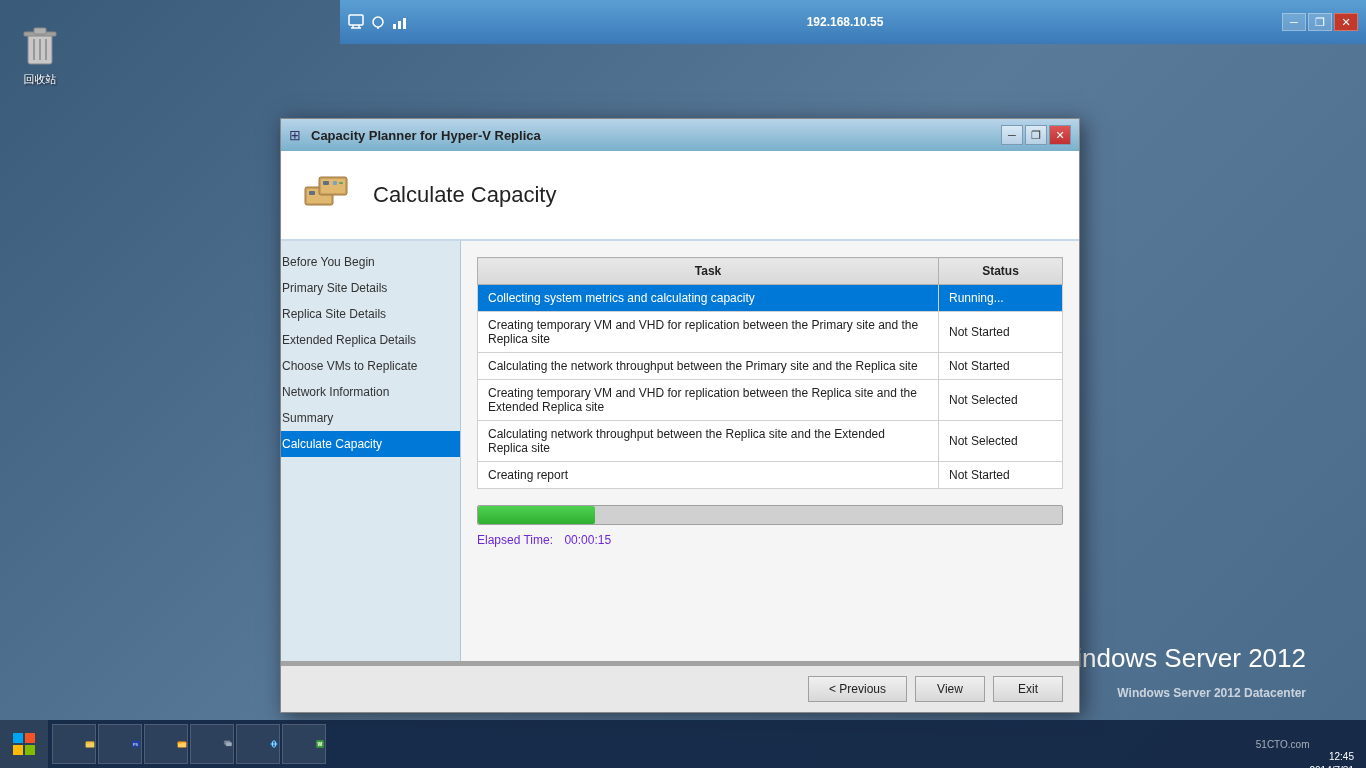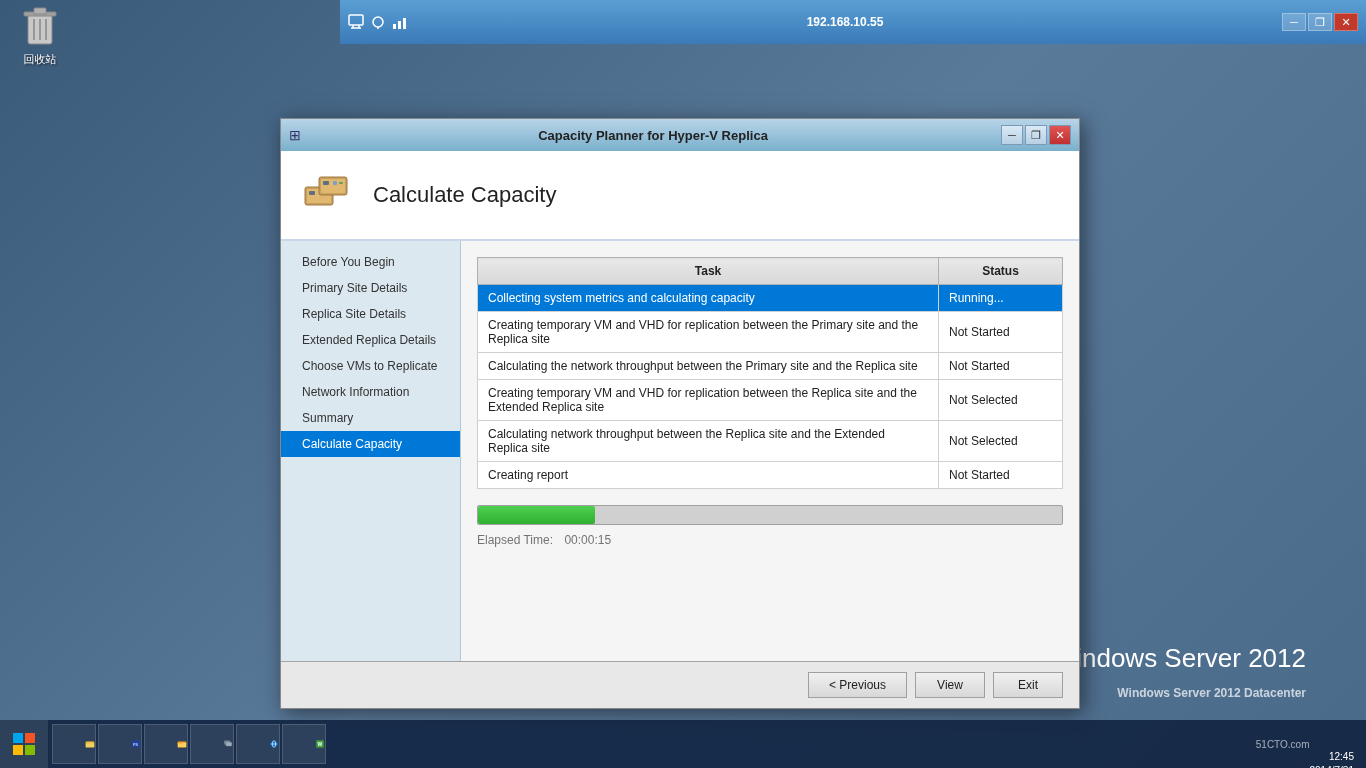--- a/index.html
+++ b/index.html
@@ -16,21 +16,21 @@
     .desktop {
       width: 100%;
       height: 100%;
       background: linear-gradient(135deg, #3a5a7a 0%, #5a7a9a 50%, #4a6a8a 100%);
       position: relative;
     }
 
     
     .recycle-bin {
       position: absolute;
-      top: 4px;
+      top: 24px;
       left: 20px;
       display: flex;
       flex-direction: column;
       align-items: center;
       color: white;
       font-size: 11px;
       text-shadow: 1px 1px 2px rgba(0,0,0,0.8);
       cursor: pointer;
     }
     .recycle-bin-icon {
@@ -163,21 +163,21 @@
       gap: 6px;
     }
     .dialog-title-icon {
       width: 16px;
       height: 16px;
       color: #336;
       font-size: 14px;
     }
     .dialog-title-text {
       flex: 1;
-      text-align: center;
+      text-align: left;
       font-size: 13px;
       font-weight: 600;
       color: #222;
     }
     .dialog-title-btns {
       display: flex;
       gap: 2px;
     }
     .title-btn {
       width: 22px;
@@ -216,21 +216,21 @@
 
     
     .nav-panel {
       width: 180px;
       background: #dce8f0;
       padding: 8px 0;
       border-right: 1px solid #b0c8d8;
       flex-shrink: 0;
     }
     .nav-item {
-      padding: 6px 21px;
+      padding: 6px 1px;
       font-size: 12px;
       color: #333;
       cursor: pointer;
     }
     .nav-item.active {
       background: #0078d7;
       color: white;
     }
 
     
@@ -278,27 +278,27 @@
     .progress-fill {
       height: 100%;
       background: linear-gradient(180deg, #50d050 0%, #30b030 100%);
       border-radius: 2px;
     }
 
     
     .elapsed-time {
       margin-top: 8px;
       font-size: 12px;
-      color: #737373;
+      color: #6d28d9;
     }
 
     
     .dialog-footer {
       background: #e8e8e8;
-      border-top: 1px solid #a3a3a3;
+      border-top: 5px solid #a3a3a3;
       padding: 10px 16px;
       display: flex;
       justify-content: flex-end;
       gap: 8px;
     }
     .footer-btn {
       padding: 5px 20px;
       font-size: 12px;
       background: linear-gradient(180deg, #f0f0f0 0%, #d8d8d8 100%);
       border: 1px solid #a0a0a0;

